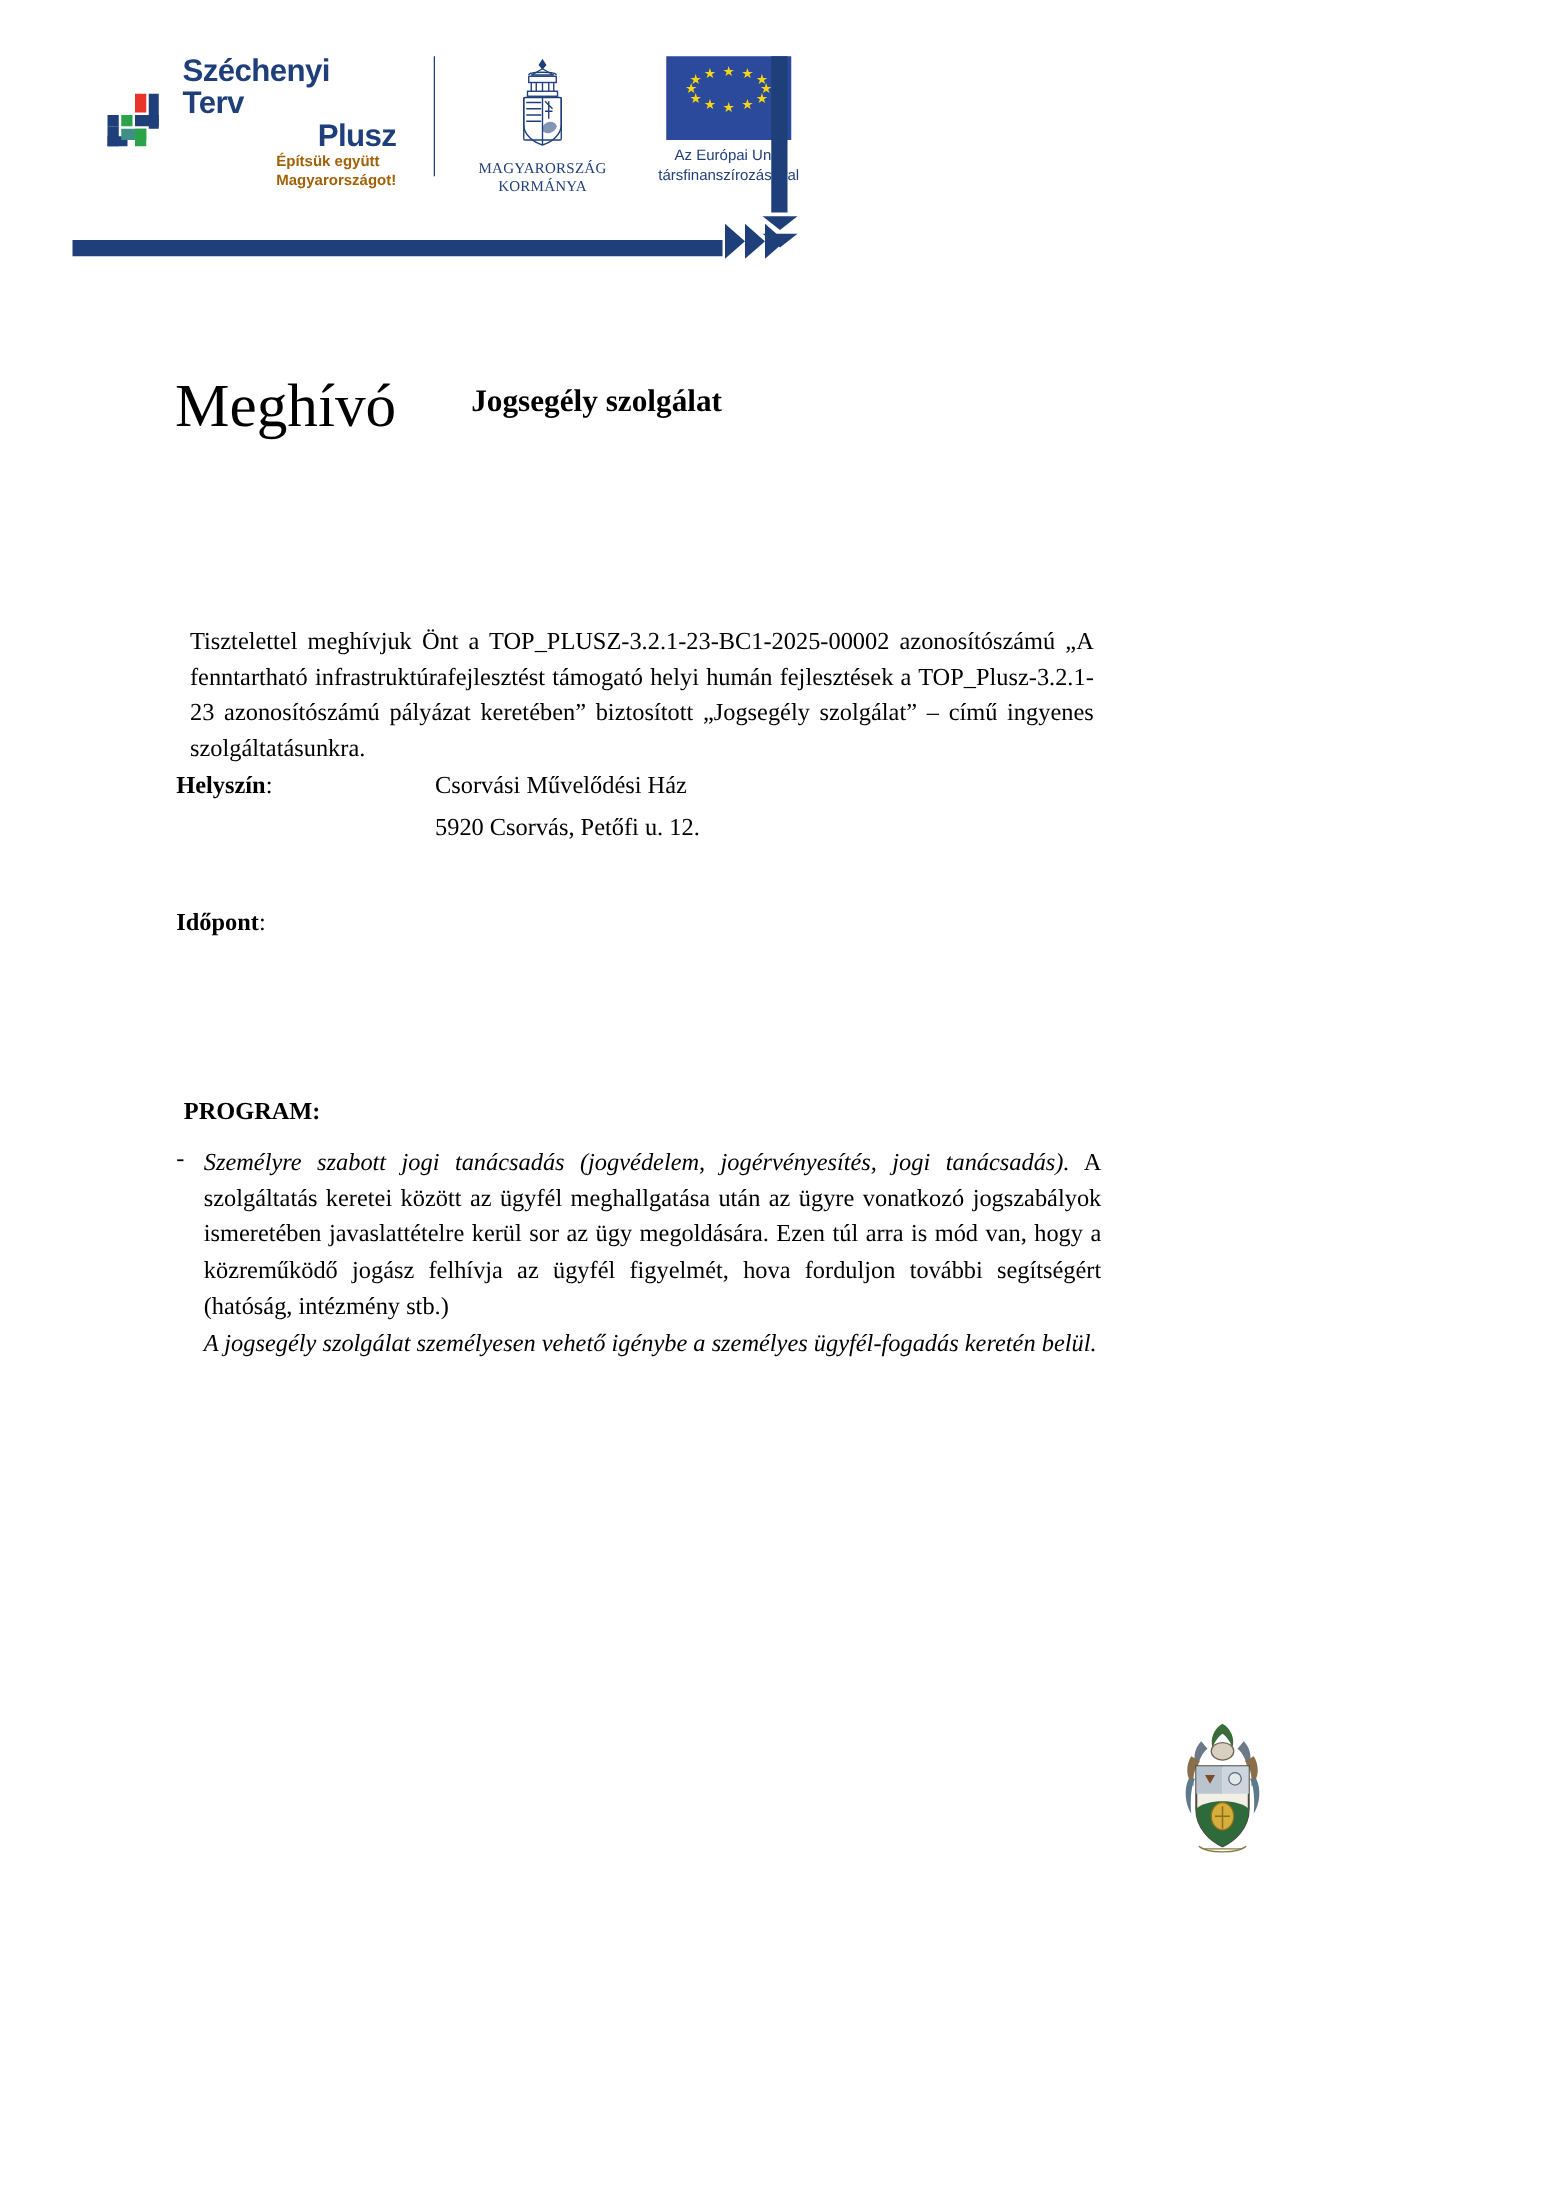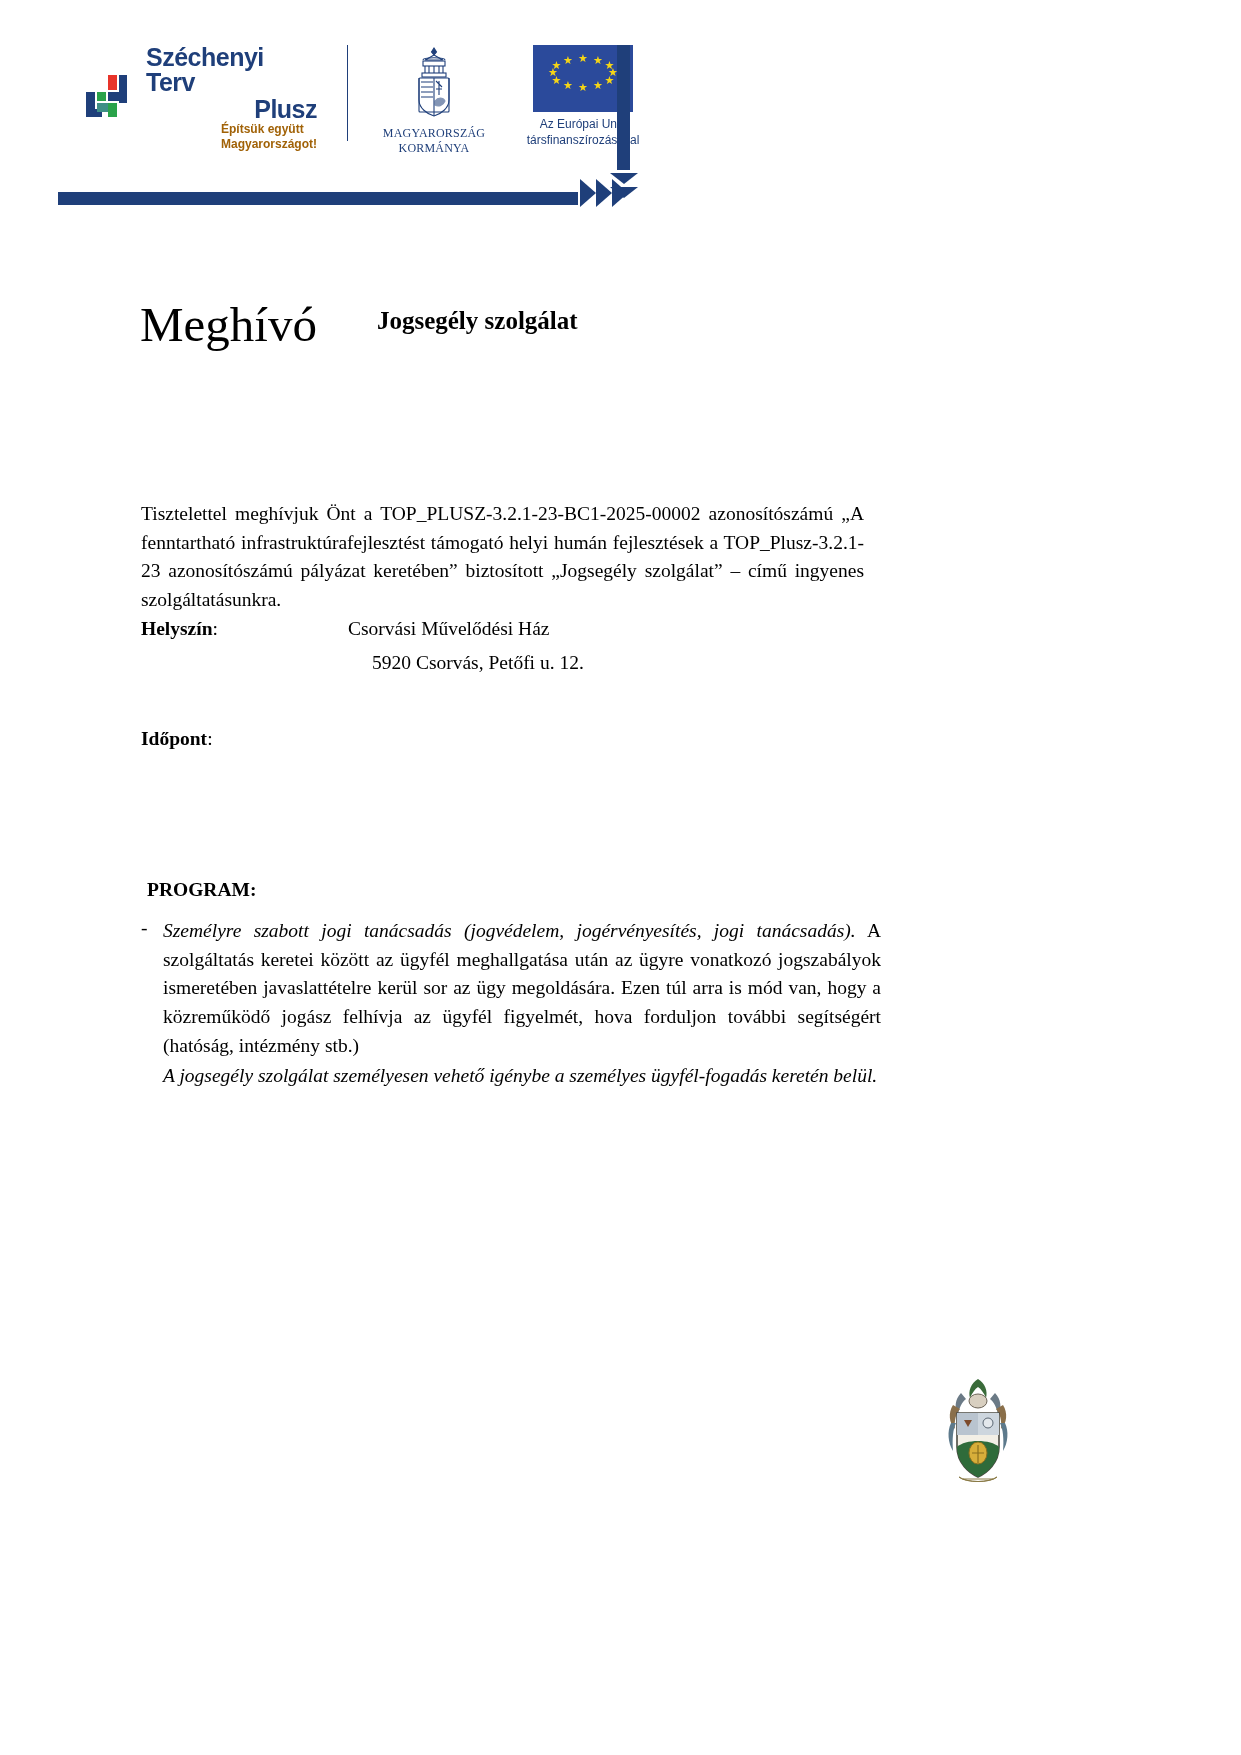--- a/index.html
+++ b/index.html
@@ -195,21 +195,21 @@
   .doc-subtitle {
     font-size: 25px;
     font-weight: bold;
     margin-left: 60px;
     position: relative;
     top: -12px;
   }
 
   .intro {
     position: absolute;
-    left: 141px;
+    left: 152px;
     top: 500px;
     width: 723px;
     font-size: 19.5px;
     line-height: 1.47;
     text-align: justify;
     text-justify: inter-word;
   }
 
   .detail-block {
     position: absolute;
@@ -222,21 +222,21 @@
     display: flex;
     margin-bottom: 4px;
   }
   .detail-label {
     width: 207px;
     flex: none;
     font-weight: bold;
   }
   .detail-label .colon { font-weight: normal; }
   .detail-value { flex: 1; }
-  .detail-row.sub { margin-top: 12px; gap: 24px; }
+  .detail-row.sub { margin-top: 12px; }
   .detail-row.spaced { margin-top: 54px; }
 
   .program-heading {
     position: absolute;
     left: 147px;
     top: 879px;
     font-size: 19.5px;
     font-weight: bold;
   }
 

